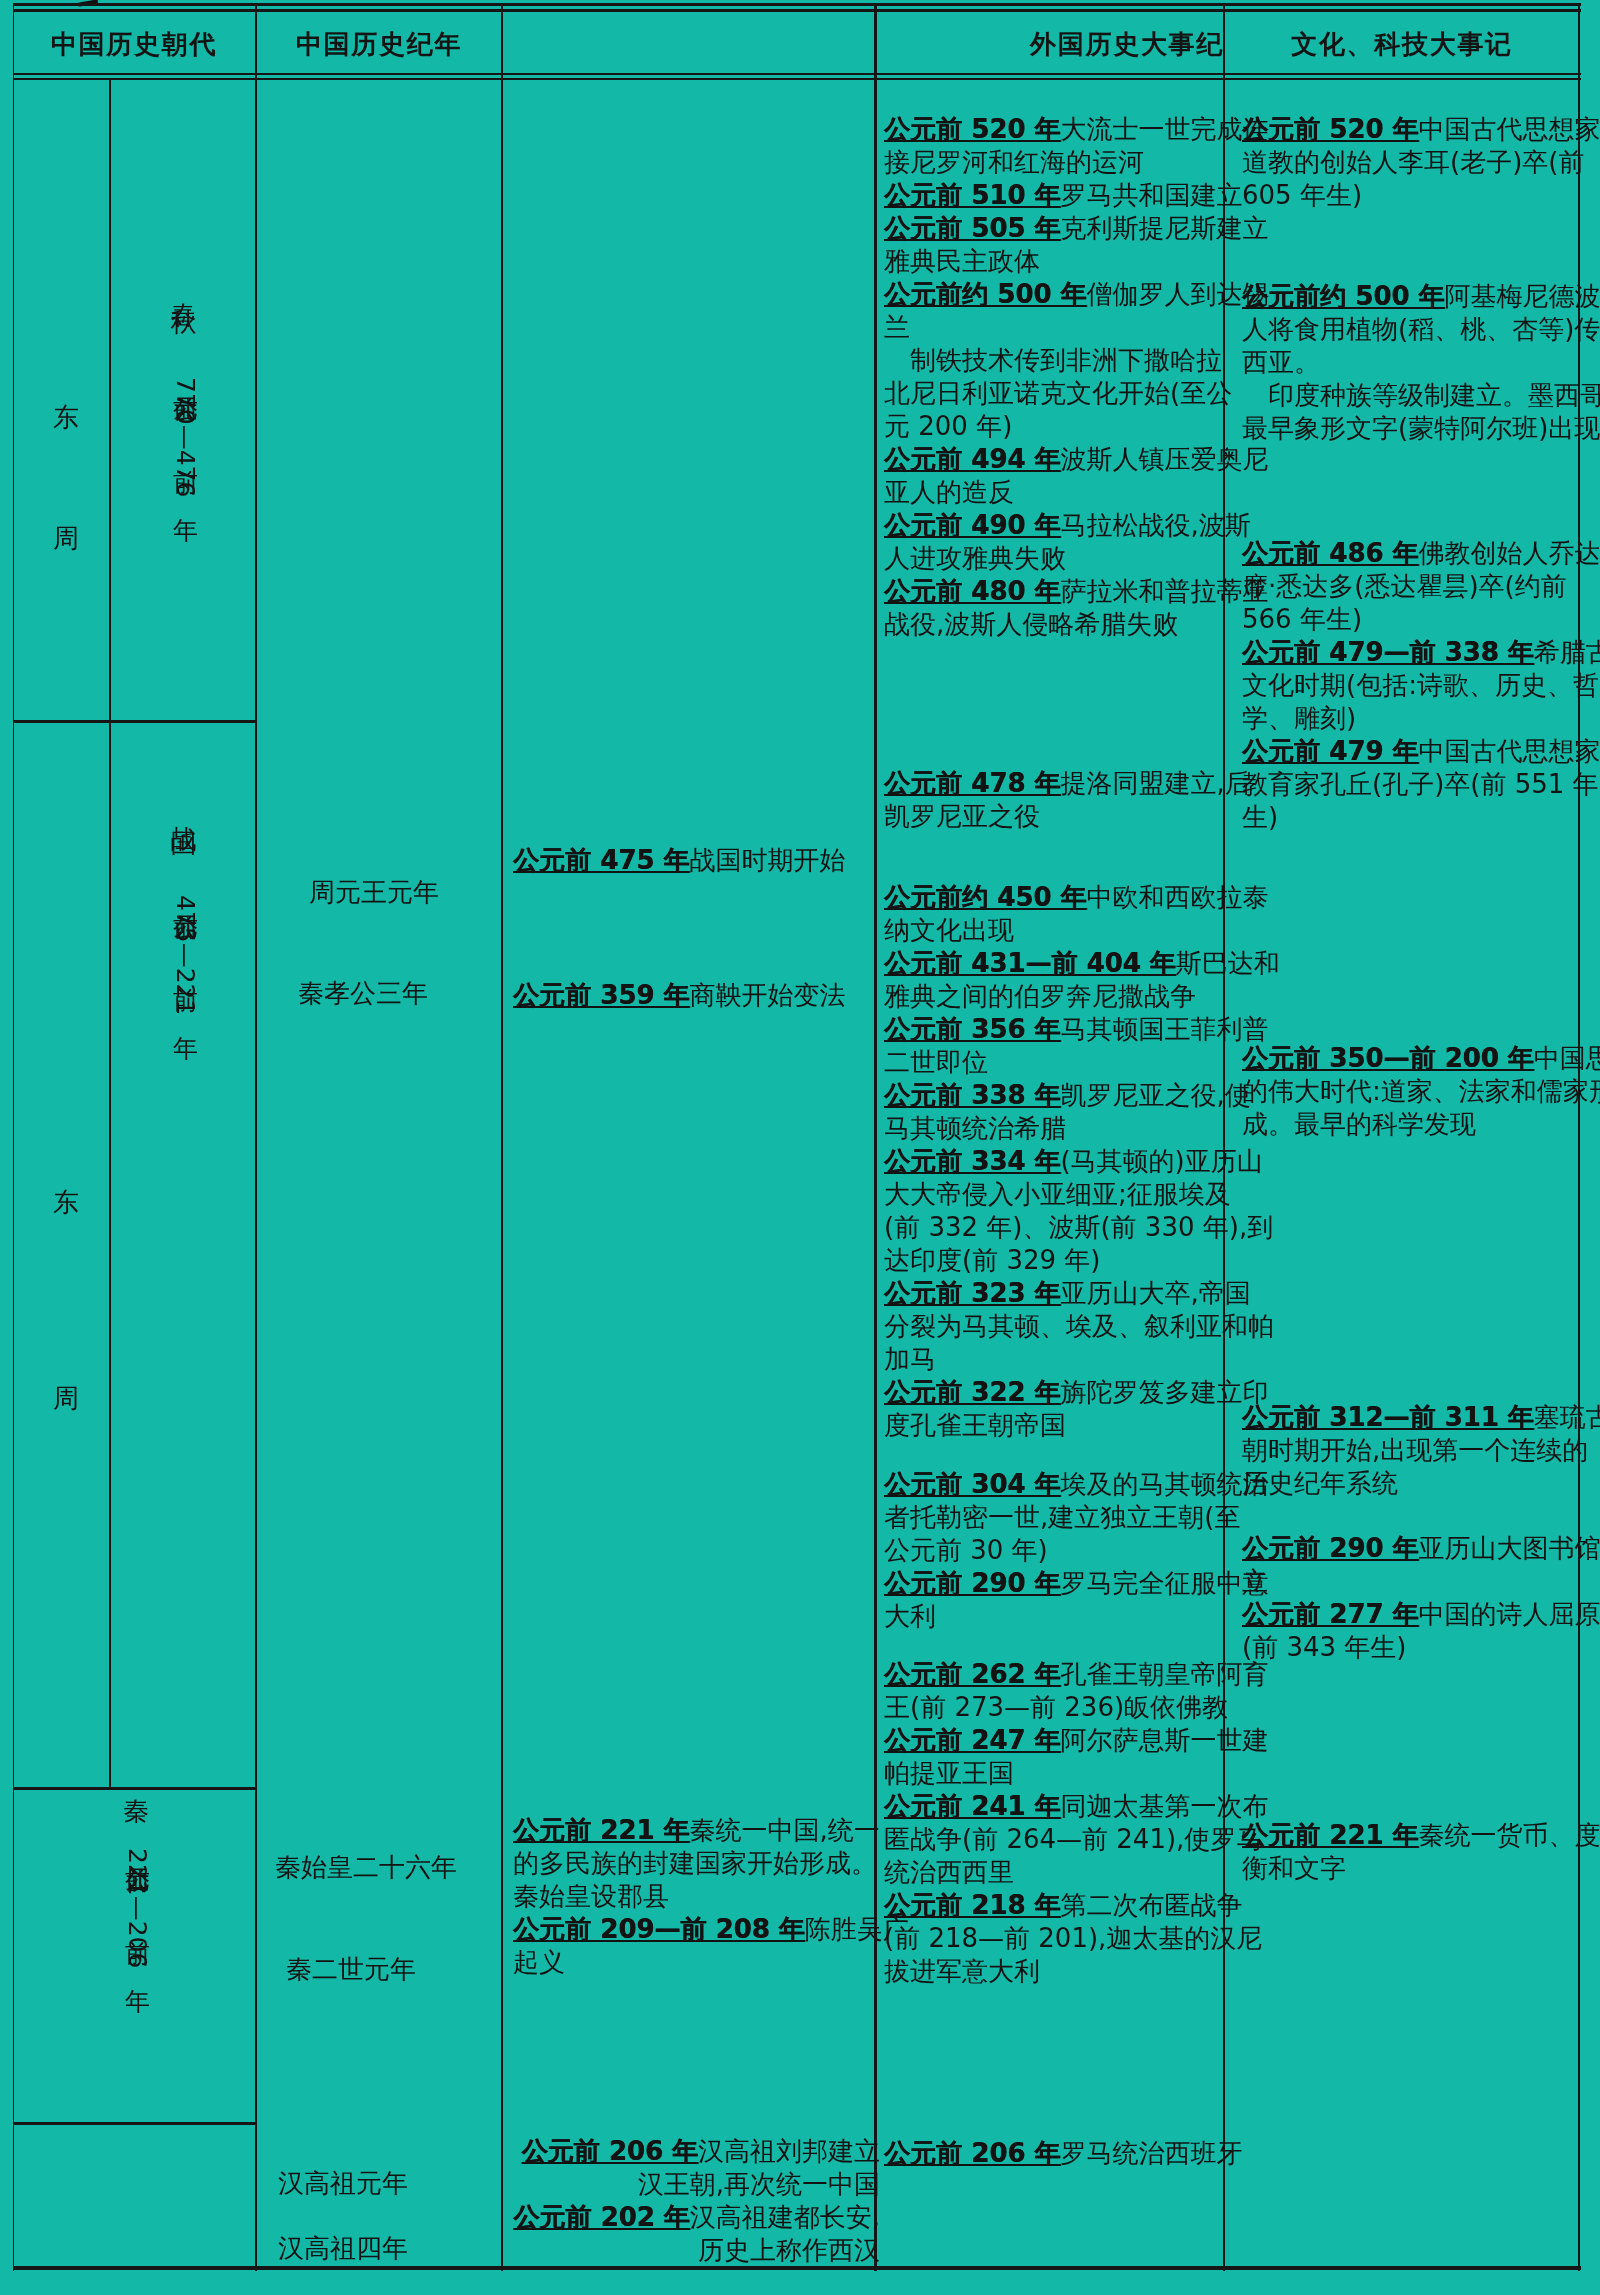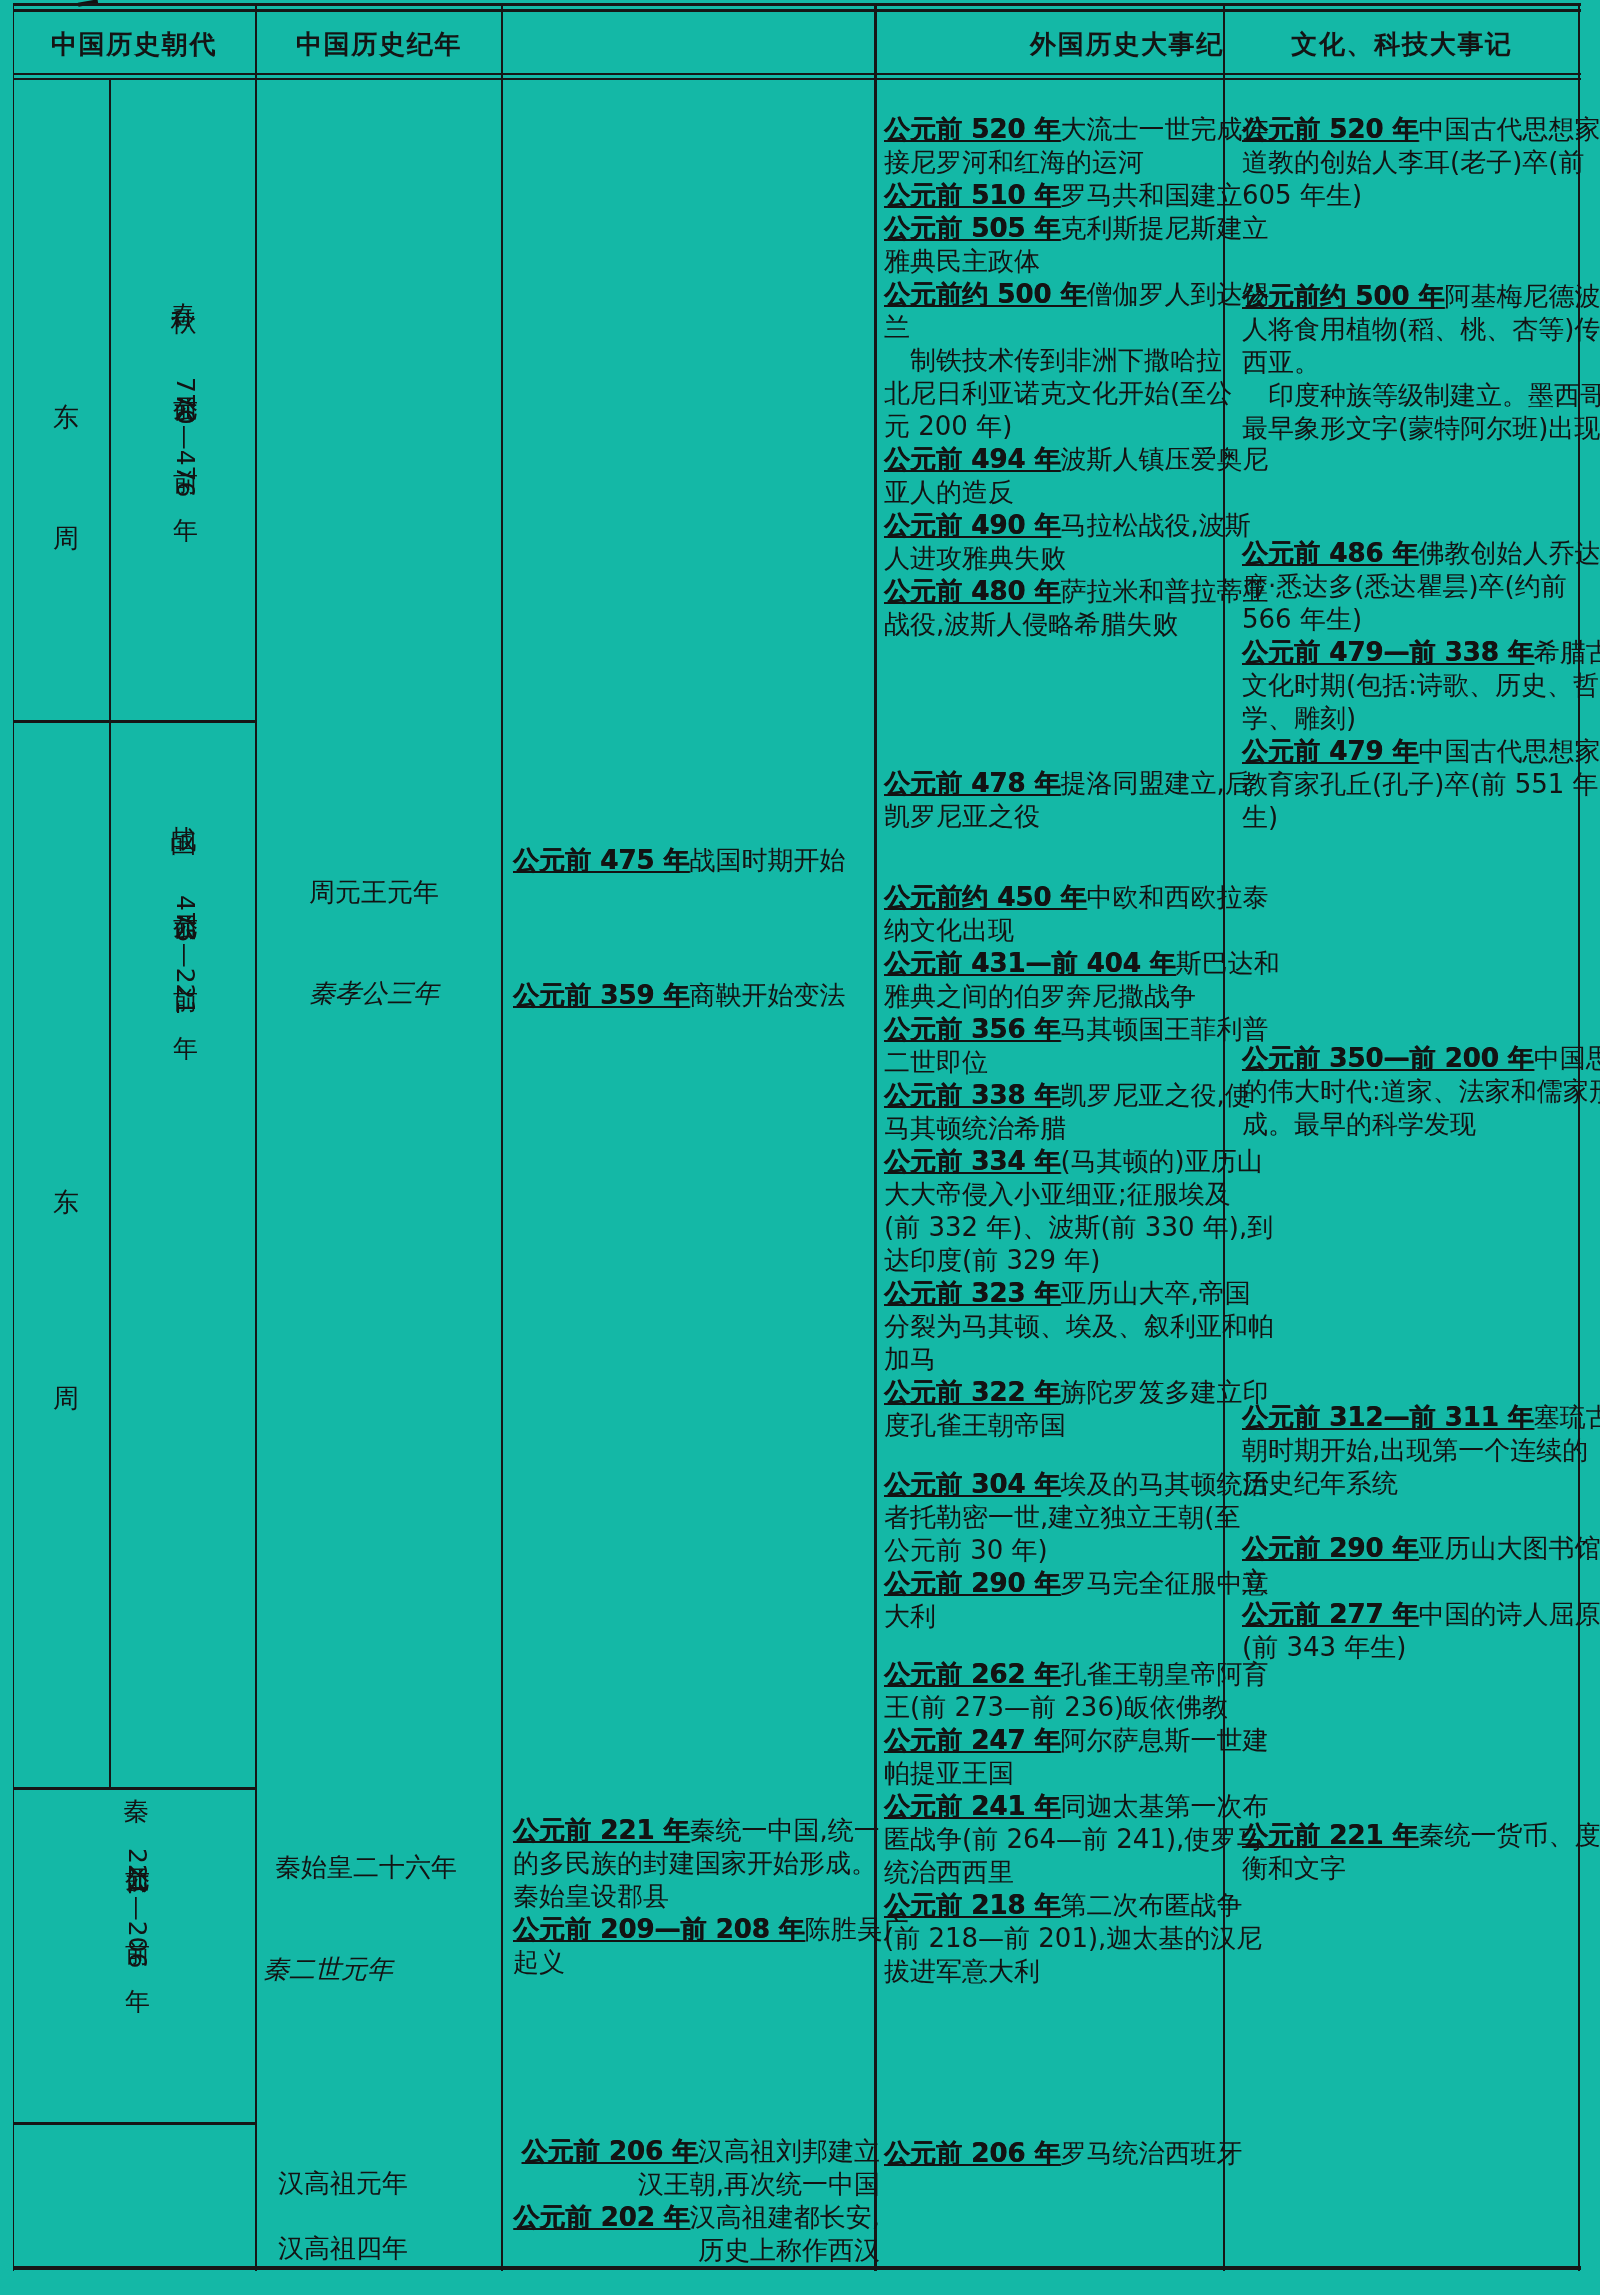--- a/index.html
+++ b/index.html
@@ -73,23 +73,23 @@
 
   <div class="dyn" style="left:53px;top:1189px;">东</div>
   <div class="dyn" style="left:53px;top:1385px;">周</div>
   <div class="vert period" style="left:169px;top:805px;">战国</div>
   <div class="vert" style="left:170px;top:895px;">公元前475—前221年</div>
 
   <div class="dyn" style="left:123px;top:1798px;">秦</div>
   <div class="vert" style="left:122px;top:1848px;">公元前221—前206年</div>
 
   <div class="era" style="left:309px;top:844px;">周元王元年</div>
-  <div class="era" style="left:309px;top:945px;font-style:italic;">秦孝公三年</div>
+  <div class="era" style="left:298px;top:945px;">秦孝公三年</div>
   <div class="era" style="left:275px;top:1819px;">秦始皇二十六年</div>
-  <div class="era" style="left:263px;top:1921px;font-style:italic;">秦二世元年</div>
+  <div class="era" style="left:286px;top:1921px;">秦二世元年</div>
   <div class="era" style="left:278px;top:2135px;">汉高祖元年</div>
   <div class="era" style="left:278px;top:2200px;">汉高祖四年</div>
 
   <div class="blk" style="left:513px;top:844px;width:367px;">
       <div class="ln"><b>公元前 475 年</b>战国时期开始</div>
     </div>
   <div class="blk" style="left:513px;top:979px;width:367px;">
       <div class="ln"><b>公元前 359 年</b>商鞅开始变法</div>
     </div>
   <div class="blk" style="left:513px;top:1814px;width:367px;">

